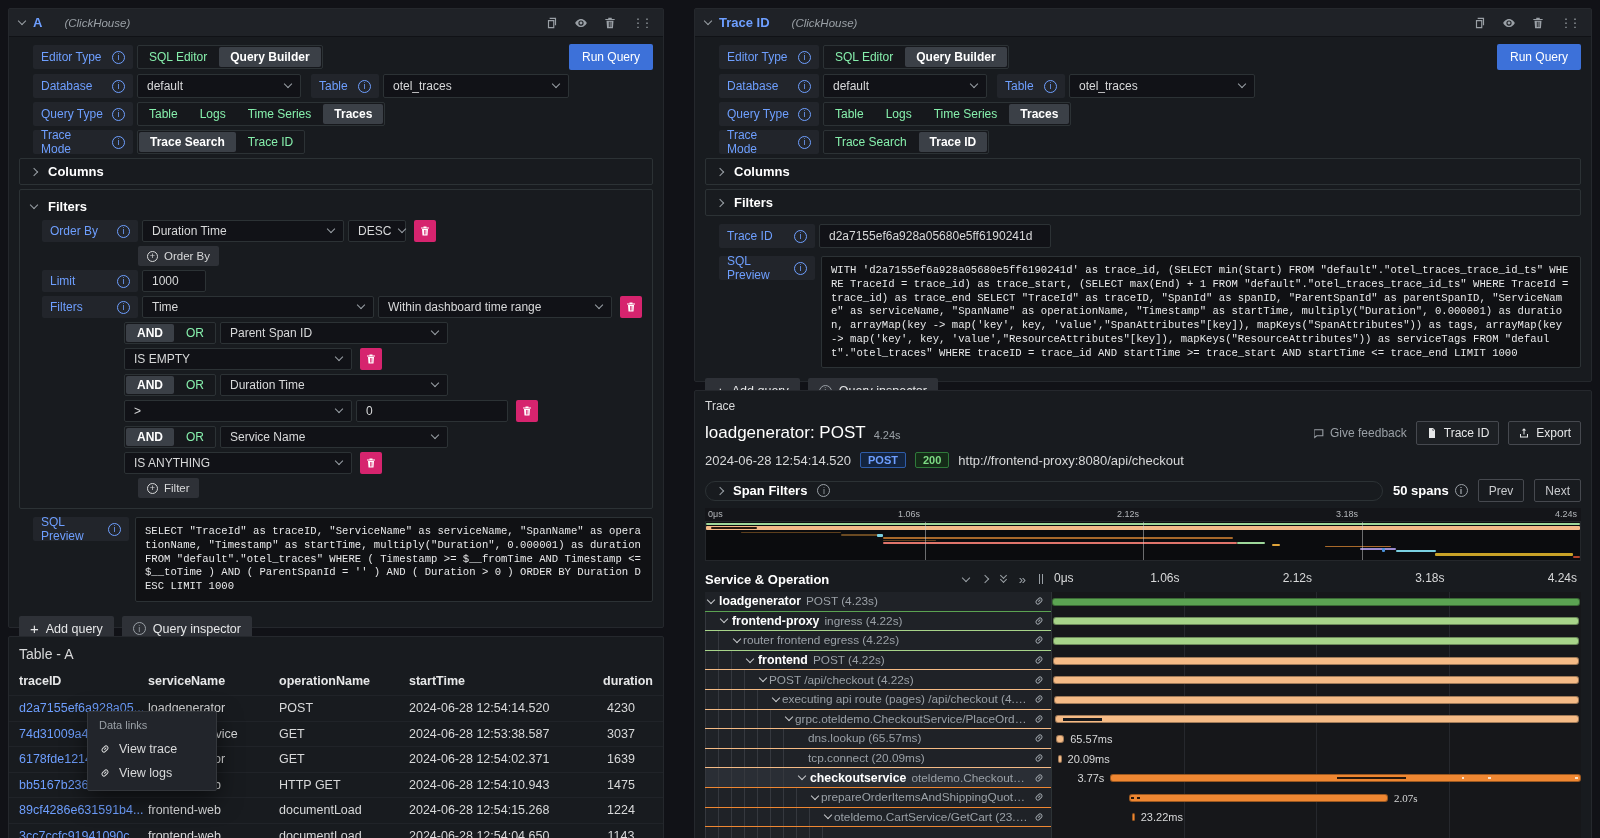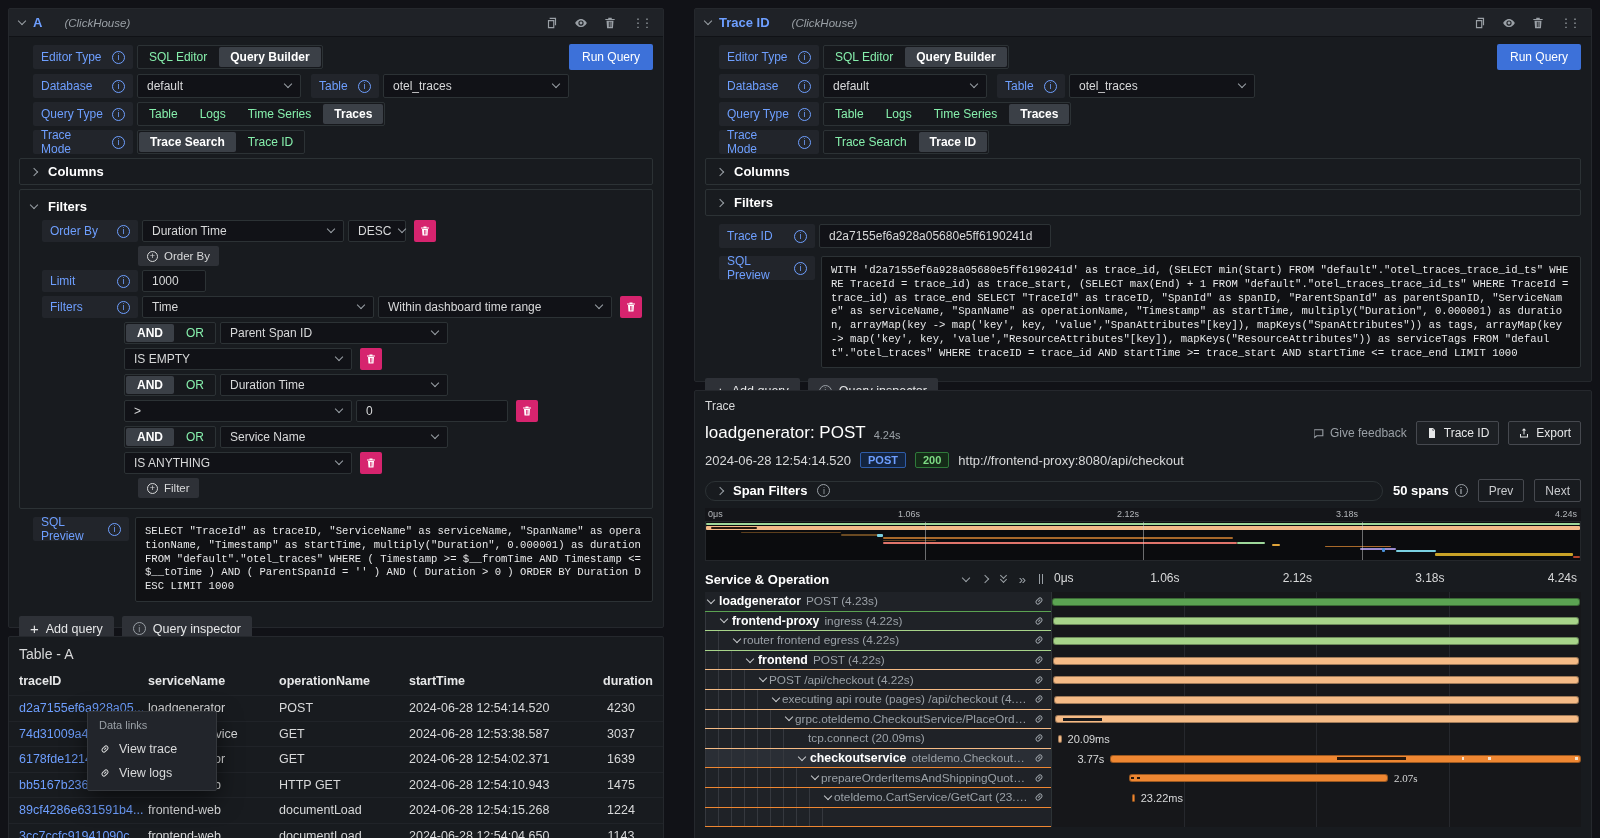--- a/index.html
+++ b/index.html
@@ -762,20 +762,42 @@
         <div class="srow">
           <div class="scell" style="border-bottom-color: rgb(245, 187, 134);">
             <span class="guide"></span>
             <span class="guide"></span>
             <span class="guide"></span>
             <span class="guide"></span>
             <span class="guide"></span>
             <span class="guide"></span>
             <span class="guide"></span>
             <span class="chsp"></span>
+            <span class="op">dns.lookup (65.57ms)</span>
+            <span class="lnk">
+              <svg viewBox="0 0 24 24">
+                <path fill="currentColor" d="M10.59 13.41a1 1 0 0 1 0-1.41l2.82-2.83a1 1 0 1 1 1.42 1.42l-2.83 2.82a1 1 0 0 1-1.41 0zM7.76 16.24a3 3 0 0 1 0-4.24l2.12-2.12-1.41-1.42-2.12 2.12a5 5 0 0 0 7.07 7.07l2.12-2.12-1.42-1.41-2.12 2.12a3 3 0 0 1-4.24 0zm8.48-8.48a3 3 0 0 1 0 4.24l-2.12 2.12 1.41 1.42 2.12-2.12a5 5 0 0 0-7.07-7.07L8.46 8.46l1.42 1.41 2.12-2.12a3 3 0 0 1 4.24 0z"></path>
+              </svg>
+            </span>
+          </div>
+          <div class="tcell">
+            <div class="bar" style="left: 0.9%; width: 1.6%; background: rgb(245, 187, 134);"></div>
+            <span class="blab" style="left: calc(2.5% + 6px);">65.57ms</span>
+          </div>
+        </div>
+        <div class="srow">
+          <div class="scell" style="border-bottom-color: rgb(245, 187, 134);">
+            <span class="guide"></span>
+            <span class="guide"></span>
+            <span class="guide"></span>
+            <span class="guide"></span>
+            <span class="guide"></span>
+            <span class="guide"></span>
+            <span class="guide"></span>
+            <span class="chsp"></span>
             <span class="op">tcp.connect (20.09ms)</span>
             <span class="lnk">
               <svg viewBox="0 0 24 24">
                 <path fill="currentColor" d="M10.59 13.41a1 1 0 0 1 0-1.41l2.82-2.83a1 1 0 1 1 1.42 1.42l-2.83 2.82a1 1 0 0 1-1.41 0zM7.76 16.24a3 3 0 0 1 0-4.24l2.12-2.12-1.41-1.42-2.12 2.12a5 5 0 0 0 7.07 7.07l2.12-2.12-1.42-1.41-2.12 2.12a3 3 0 0 1-4.24 0zm8.48-8.48a3 3 0 0 1 0 4.24l-2.12 2.12 1.41 1.42 2.12-2.12a5 5 0 0 0-7.07-7.07L8.46 8.46l1.42 1.41 2.12-2.12a3 3 0 0 1 4.24 0z"></path>
               </svg>
             </span>
           </div>
           <div class="tcell">
             <div class="bar" style="left: 1.4%; width: 0.6%; background: rgb(245, 187, 134);"></div>
             <span class="blab" style="left: calc(2% + 6px);">20.09ms</span>

